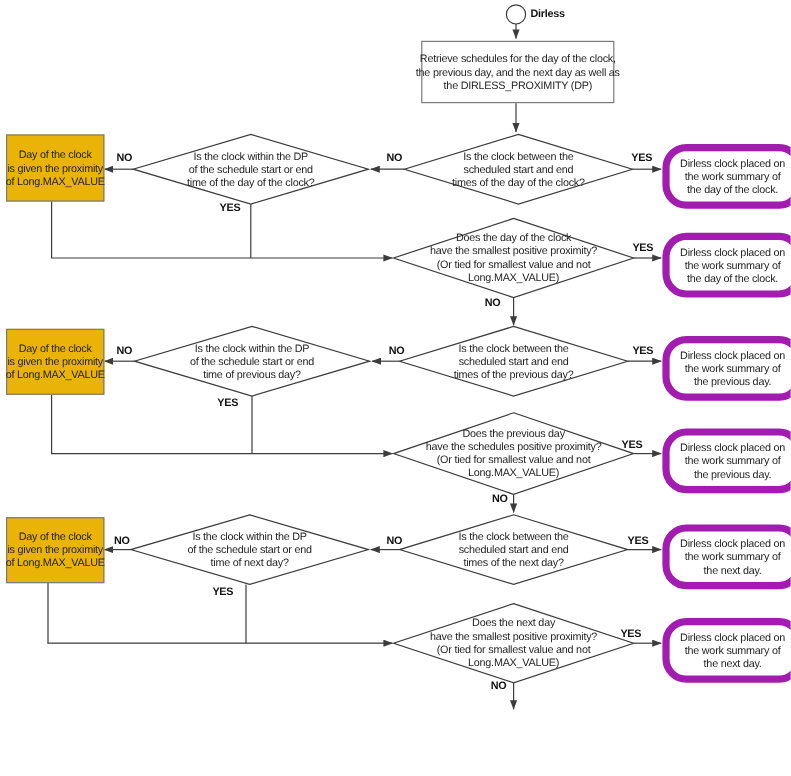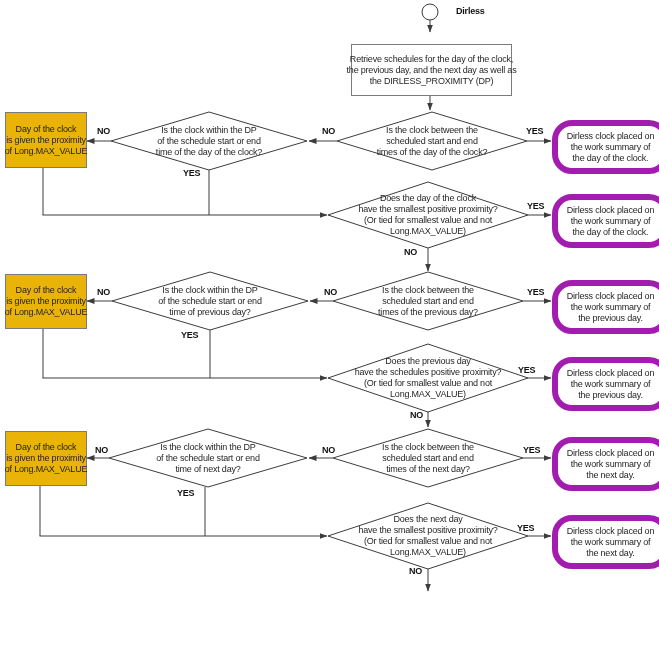--- a/index.html
+++ b/index.html
@@ -66,23 +66,23 @@
       <polygon points="428,182 528,215 428,248 328,215"></polygon>
       <polygon points="428,272 523,301 428,330 333,301"></polygon>
       <polygon points="210,272 308,301 210,330 112,301"></polygon>
       <polygon points="428,344 528,378 428,412 328,378"></polygon>
       <polygon points="428,429 523,458 428,487 333,458"></polygon>
       <polygon points="208,429 307,458 208,487 109,458"></polygon>
       <polygon points="428,503 528,536 428,569 328,536"></polygon>
     </g>
   </svg>
 
-  <div class="lbl" style="left:456px;top:6px;">Dirless</div>
+  <div class="lbl" style="left:442px;top:6px;">Dirless</div>
 
-  <div class="node procbox" style="left:351px;top:44px;width:159px;height:50px;">Retrieve schedules for the day of the clock,
+  <div class="node procbox" style="left:351px;top:34px;width:159px;height:50px;">Retrieve schedules for the day of the clock,
 the previous day, and the next day as well as
 the DIRLESS_PROXIMITY (DP)</div>
 
   <div class="node dtext" style="left:337px;top:112px;width:190px;height:58px;">Is the clock between the
 scheduled start and end
 times of the day of the clock?</div>
   <div class="node dtext" style="left:111px;top:112px;width:196px;height:58px;">Is the clock within the DP
 of the schedule start or end
 time of the day of the clock?</div>
   <div class="node graybox" style="left:5px;top:112px;width:80px;height:54px;">Day of the clock

